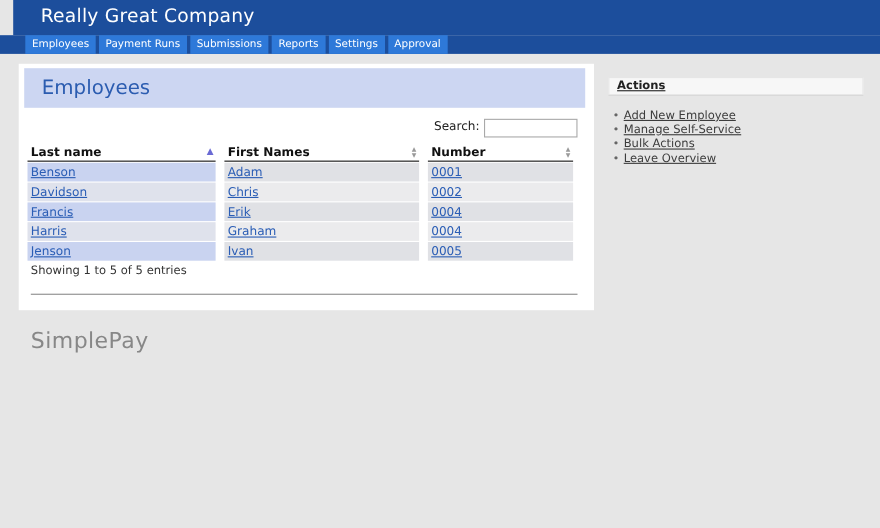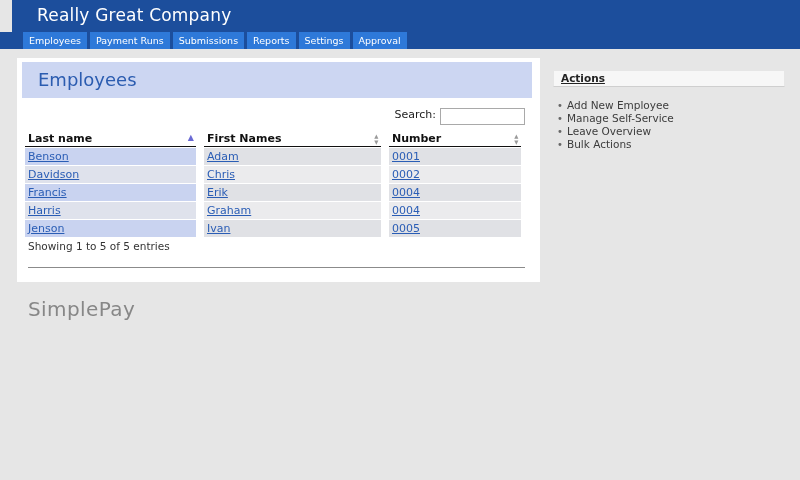--- a/index.html
+++ b/index.html
@@ -54,21 +54,21 @@
   .table-info { position:absolute; left:11px; top:182px; font-size:10.5px; color:#333; }
   .bottom-rule { position:absolute; left:11px; top:209px; width:497px; border-top:1px solid #8b8b8b; }
   .sidebar { position:absolute; left:553px; top:70px; width:232px; }
   .sidebar-header {
     background:#f7f7f7; border:1px solid #e6e6e6; border-bottom:1px solid #cfcfcf;
     height:17px; line-height:15px; font-size:10.5px; font-weight:bold; color:#222; padding-left:7px;text-decoration:underline;
   }
   .sidebar-list { list-style:none; margin-top:12px; }
   .sidebar-list li { font-size:10.5px; line-height:13px; margin-bottom:0; color:#666; padding-left:14px; position:relative; }
   .sidebar-list li::before { content:"•"; position:absolute; left:4px; color:#666; font-size:10px; }
-  .sidebar-list a { color:var(--action-link); cursor:pointer; }
+  .sidebar-list a { color:var(--action-link); text-decoration:underline; cursor:pointer; }
   .brand-logo { position:absolute; left:28px; top:297px; font-size:20px; color:#878787; letter-spacing:0.4px; }
 </style>
 </head>
 <body>
 
 <div class="topbar">
   <div class="company-title">Really Great Company</div>
 </div>
 
 <div class="navbar">
@@ -133,18 +133,18 @@
 
   <div class="table-info">Showing 1 to 5 of 5 entries</div>
   <div class="bottom-rule"></div>
 </div>
 
 <div class="sidebar">
   <div class="sidebar-header">Actions</div>
   <ul class="sidebar-list">
       <li><a>Add New Employee</a></li>
       <li><a>Manage Self-Service</a></li>
+      <li><a>Bulk Actions</a></li>
       <li><a>Leave Overview</a></li>
-      <li><a>Bulk Actions</a></li>
     </ul>
 </div>
 
 <div class="brand-logo">SimplePay</div>
 
 </body></html>

